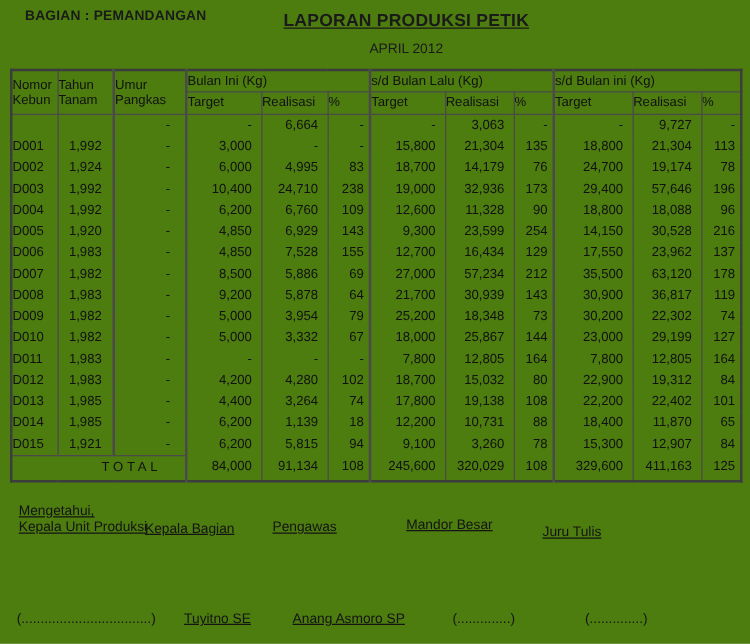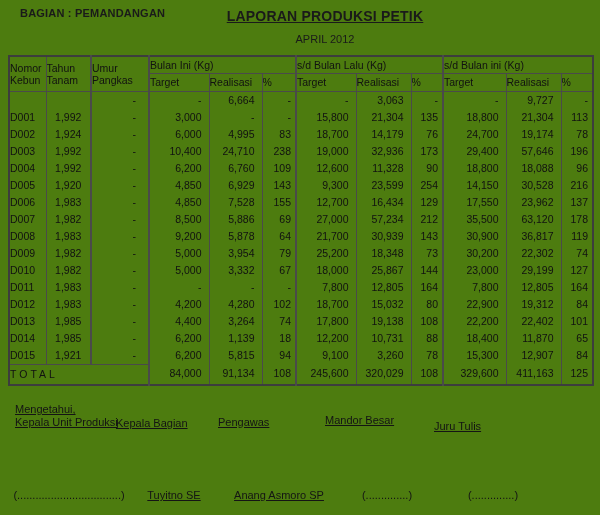--- a/index.html
+++ b/index.html
@@ -43,21 +43,21 @@
   .bR2 { border-right-width: 2px !important; }
   tbody td { height: 17px; line-height: 17px; }
   td.c0 { text-align: left; margin-top: 35px; }
   td.c1 { text-align: center; }
   td.c2 { text-align: right; padding-right: 12px; }
   td.c3, td.c4, td.c6, td.c7, td.c9, td.c10 { text-align: right; padding-right: 7px; }
   td.c5, td.c8, td.c11 { text-align: right; padding-right: 4px; }
   tr.total-row td { height: 19px; line-height: 19px; }
   td.total-label {
     border-top: 1px solid #4a4a4a;
-    padding-right: 19px; letter-spacing: 3px;
+    text-align: right; padding-right: 19px; letter-spacing: 3px;
   }
   .foot-label {
     position: absolute; text-align: left;
     font-size: 11px; line-height: 13px; white-space: pre-line; color: #141414; text-decoration: underline;
   }
   .foot-name {
     position: absolute; text-align: center;
     font-size: 11px; color: #141414;
   }
   .foot-name.underline { text-decoration: underline; }

